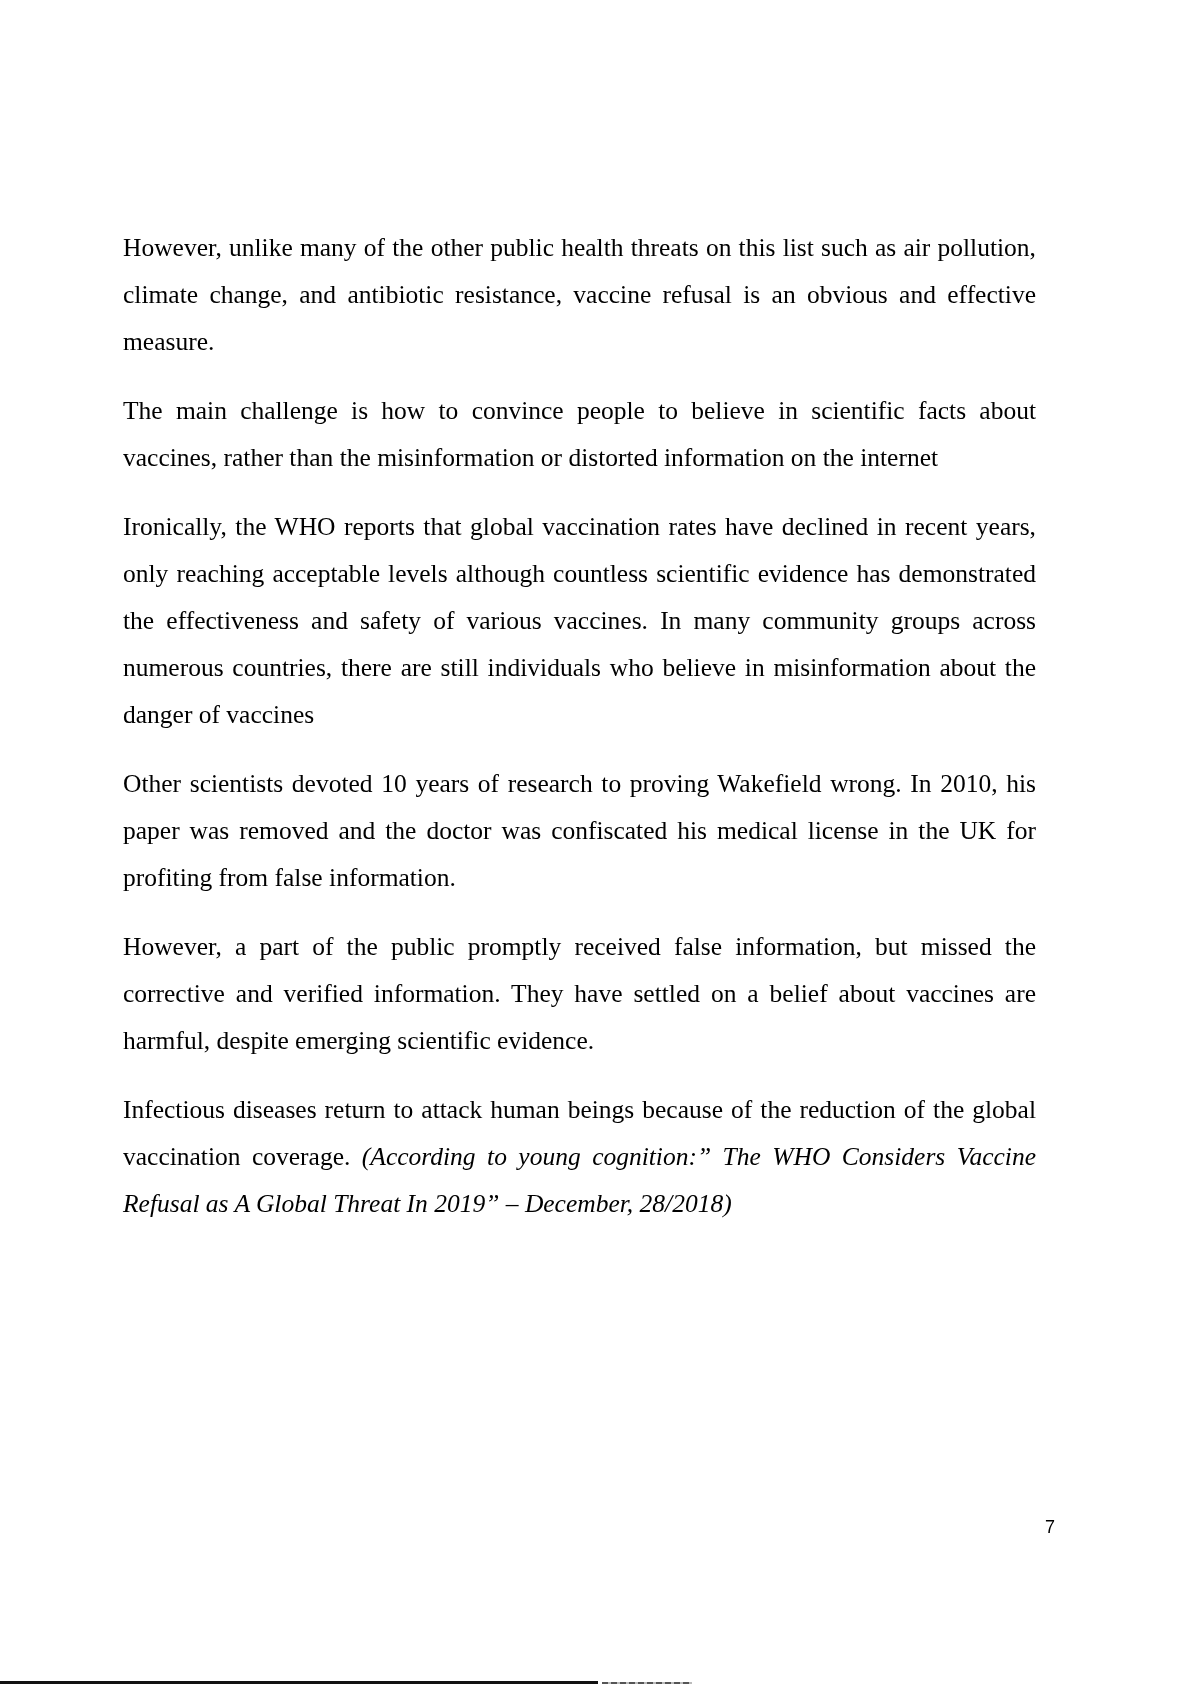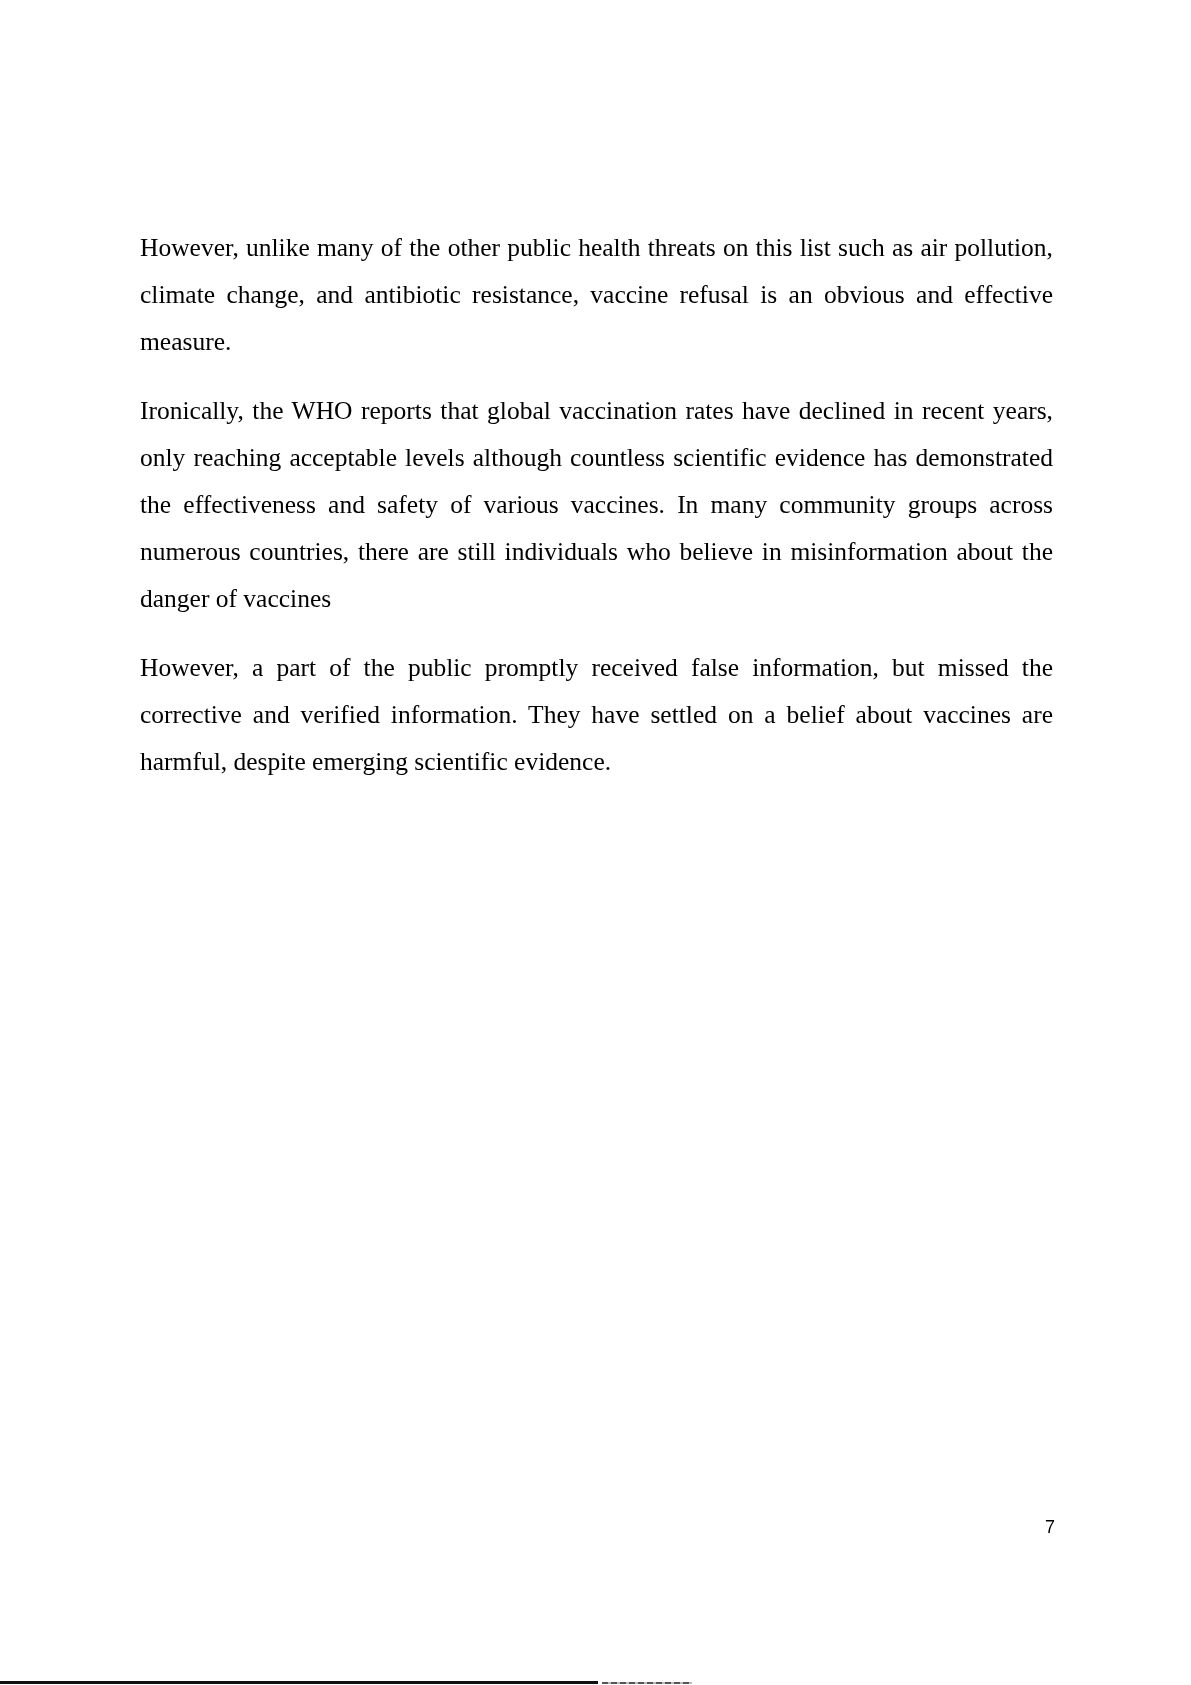--- a/index.html
+++ b/index.html
@@ -10,21 +10,21 @@
     body {
       width: 1191px;
       height: 1685px;
       position: relative;
       overflow: hidden;
       font-family: "Liberation Serif", "DejaVu Serif", serif;
       color: #000000;
     }
     .page-body {
       position: absolute;
-      left: 140px;
+      left: 123px;
       top: 224px;
       width: 913px;
     }
     .para {
       margin: 0 0 22px 0;
       font-size: 25.5px;
       line-height: 47px;
       text-align: justify;
     }
     .para .cite {
@@ -53,20 +53,23 @@
       width: 90px;
       height: 2px;
       background: repeating-linear-gradient(90deg, #555 0 6px, #bbb 6px 9px);
     }
   </style>
 </head>
 <body>
 
 <div class="page-body">
   <p class="para">However, unlike many of the other public health threats on this list such as air pollution, climate change, and antibiotic resistance, vaccine refusal is an obvious and effective measure.</p>
+  <p class="para">The main challenge is how to convince people to believe in scientific facts about vaccines, rather than the misinformation or distorted information on the internet</p>
   <p class="para">Ironically, the WHO reports that global vaccination rates have declined in recent years, only reaching acceptable levels although countless scientific evidence has demonstrated the effectiveness and safety of various vaccines. In many community groups across numerous countries, there are still individuals who believe in misinformation about the danger of vaccines</p>
+  <p class="para">Other scientists devoted 10 years of research to proving Wakefield wrong. In 2010, his paper was removed and the doctor was confiscated his medical license in the UK for profiting from false information.</p>
   <p class="para">However, a part of the public promptly received false information, but missed the corrective and verified information. They have settled on a belief about vaccines are harmful, despite emerging scientific evidence.</p>
+  <p class="para"><span>Infectious diseases return to attack human beings because of the reduction of the global vaccination coverage. </span><span class="cite">(According to young cognition:” The WHO Considers Vaccine Refusal as A Global Threat In 2019” – December, 28/2018)</span></p>
 </div>
 
 <div class="page-number">7</div>
 
 <div class="bottom-rule"></div>
 <div class="bottom-rule-dash"></div>
 
 </body></html>

